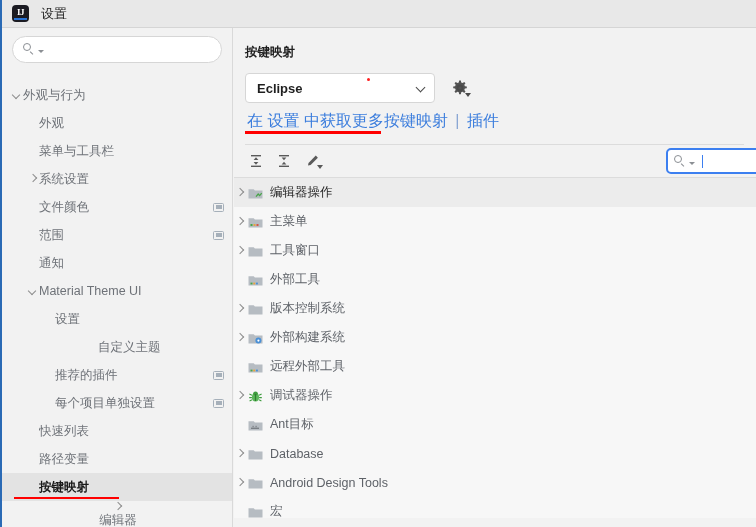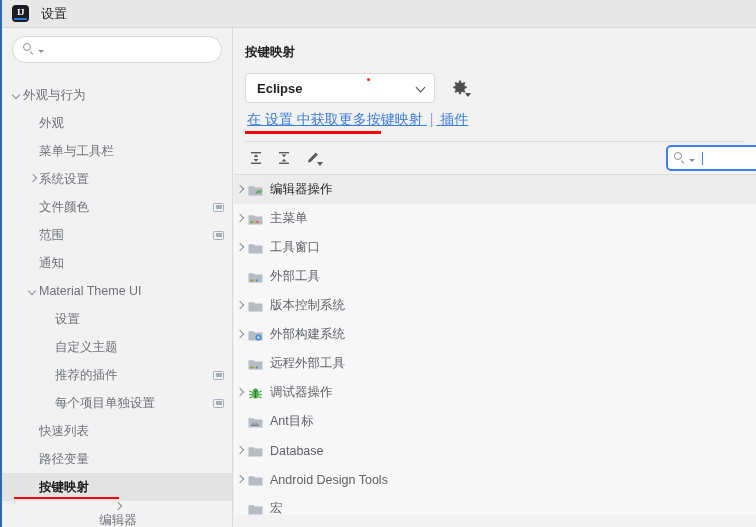--- a/index.html
+++ b/index.html
@@ -274,23 +274,22 @@
   .gear {
     margin-left: 16px;
     width: 18px;
     height: 18px;
     position: relative;
   }
   .gear svg { display: block; }
 
   .links {
     padding: 8px 0 0 14px;
-    font-size: 14px;
+    font-size: 16px;
     color: #3b7ddd;
-    text-decoration: underline;
   }
   .links span { color: #3b7ddd; }
   .links .sep { color: #8aa6d4; margin: 0 3px; }
 
   .divider {
     margin: 12px 12px 0 12px;
     height: 1px;
     background: #dcdcdc;
   }
 
@@ -427,21 +426,21 @@
             <span class="lbl">通知</span>
           </div>
           <div class="trow" style="padding-left: 26px;">
             <span class="arrow expanded"></span>
             <span class="lbl">Material Theme UI</span>
           </div>
           <div class="trow" style="padding-left: 42px;">
             <span class="arrow"></span>
             <span class="lbl">设置</span>
           </div>
-          <div class="trow" style="padding-left: 42px;">
+          <div class="trow" style="padding-left: 42px; gap: 43px;">
             <span class="arrow"></span>
             <span class="lbl">自定义主题</span>
           </div>
           <div class="trow" style="padding-left: 42px;">
             <span class="arrow"></span>
             <span class="lbl">推荐的插件</span>
             <span class="scope-icon"></span>
           </div>
           <div class="trow" style="padding-left: 42px;">
             <span class="arrow"></span>

